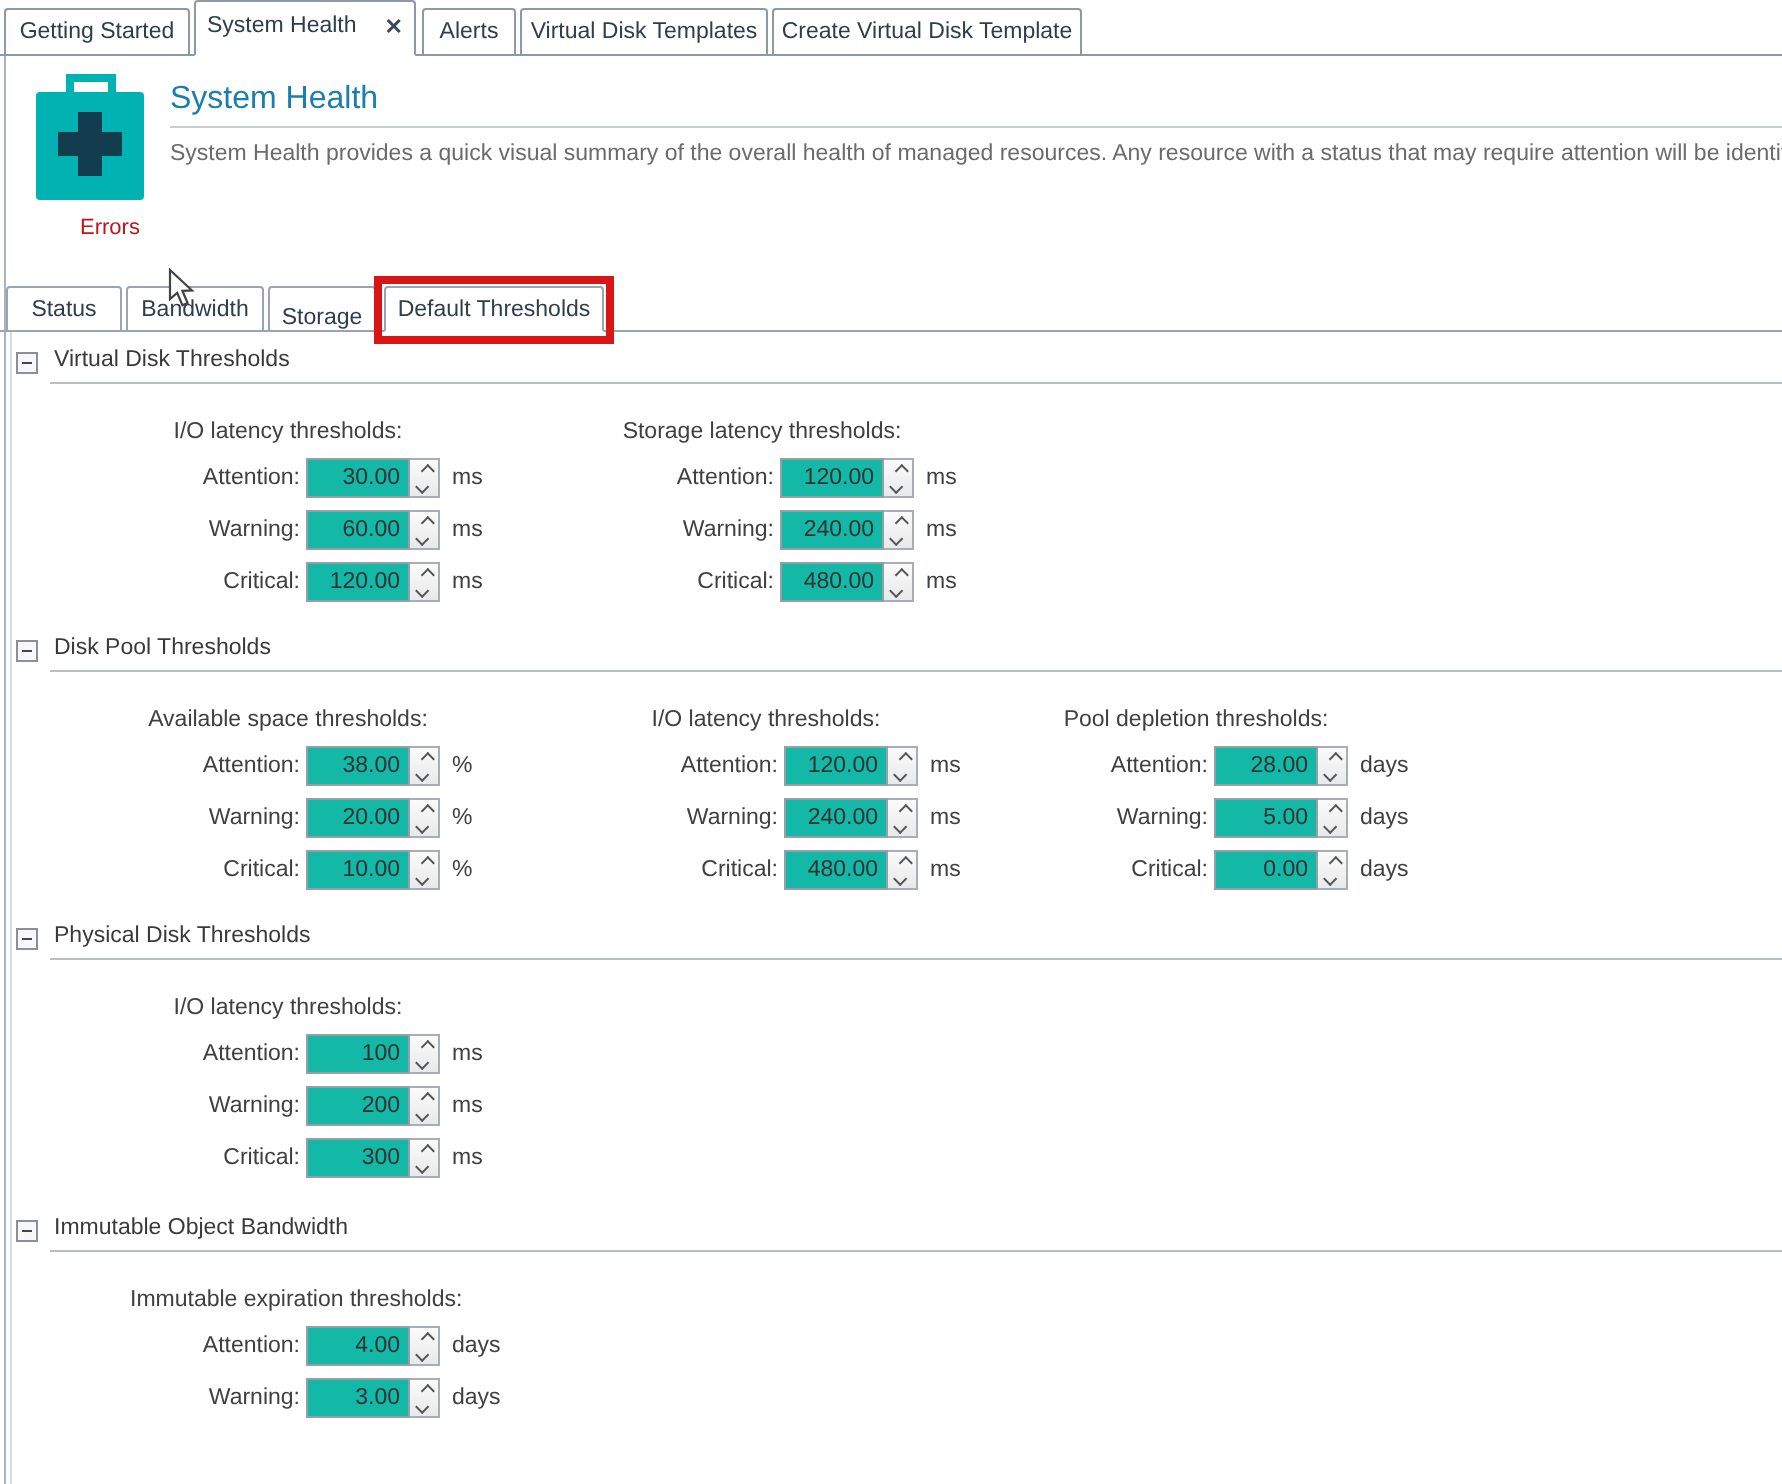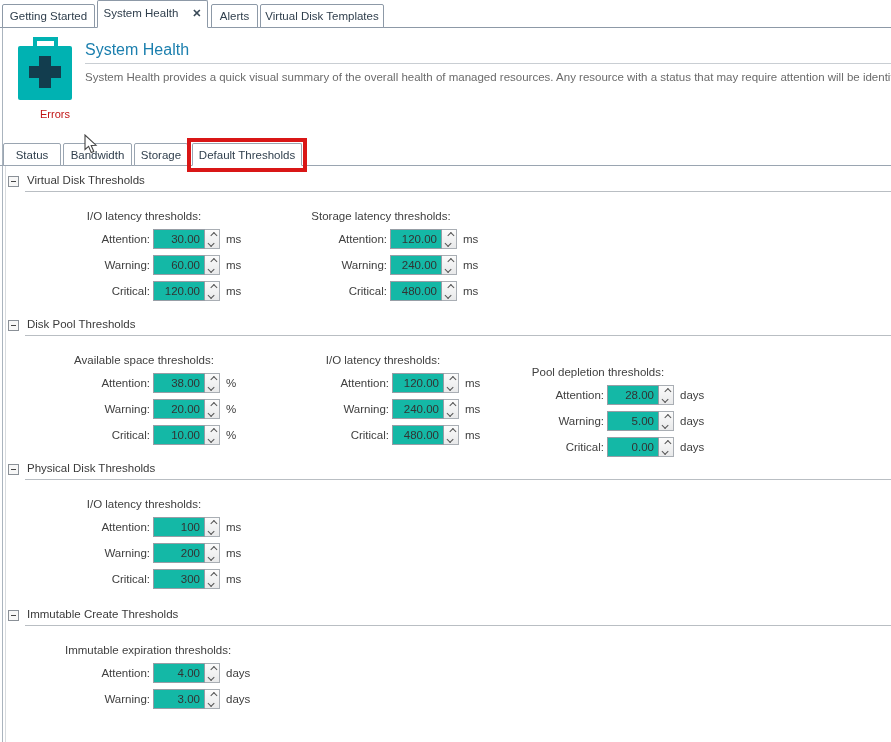--- a/index.html
+++ b/index.html
@@ -114,20 +114,23 @@
     <div class="top-tab active" style="left:97px; width:111px;">
       <span>System Health</span>
       <span class="tab-close">✕</span>
     </div>
     <div class="top-tab" style="left:211px; width:47px;">
       <span>Alerts</span>
     </div>
     <div class="top-tab" style="left:260px; width:124px;">
       <span>Virtual Disk Templates</span>
     </div>
+    <div class="top-tab" style="left:386px; width:155px;">
+      <span>Create Virtual Disk Template</span>
+    </div>
   </div>
 
   <div class="page-left"></div>
   <div class="panel-left"></div>
 
   <div class="kit-handle"></div>
   <div class="kit-icon"></div>
   <div class="kit-plus-v"></div>
   <div class="kit-plus-h"></div>
   <div class="errors-label">Errors</div>
@@ -136,21 +139,21 @@
   <div class="title-rule"></div>
   <div class="page-desc">System Health provides a quick visual summary of the overall health of managed resources. Any resource with a status that may require attention will be identified in the</div>
 
   <div class="sub-tabbar">
     <div class="sub-tab" style="left:3px; width:58px;">
       <span>Status</span>
     </div>
     <div class="sub-tab" style="left:63px; width:69px;text-align:right;">
       <span>Bandwidth</span>
     </div>
-    <div class="sub-tab" style="left:134px; width:54px;">
+    <div class="sub-tab" style="left:134px; width:54px;align-items:flex-end;">
       <span>Storage</span>
     </div>
     <div class="sub-tab active" style="left:192px; width:110px;">
       <span>Default Thresholds</span>
     </div>
   </div>
   <div class="sub-line"></div>
   <div class="red-box"></div>
 
   <svg class="cursor" width="14" height="20" viewBox="0 0 14 20">
@@ -328,21 +331,21 @@
       <input class="t-input" type="text" value="480.00" style="">
       <span class="spin">
         <span class="chev up"></span>
         <span class="chev down"></span>
       </span>
     </span>
     <span class="t-unit">ms</span>
   </div>
 </div>
     </div>
-    <div class="group" style="left:519px;margin-top:12px;">
+    <div class="group" style="left:519px;">
       <div class="group-title">Pool depletion thresholds:</div>
       <div>
   <div class="t-row">
     <span class="t-label">Attention:</span>
     <span class="spin-wrap">
       <input class="t-input" type="text" value="28.00" style="">
       <span class="spin">
         <span class="chev up"></span>
         <span class="chev down"></span>
       </span>
@@ -425,21 +428,21 @@
   </div>
 </div>
     </div>
   </div>
 
   <div class="section" style="top:608px; height:120px;">
     <div class="sec-head">
       <span class="collapse">
           <span class="minus"></span>
         </span>
-      <span class="sec-title">Immutable Create Thresholds</span>
+      <span class="sec-title">Immutable Object Bandwidth</span>
     </div>
     <div class="sec-rule"></div>
     <div class="group" style="left:65px;">
       <div class="group-title">Immutable expiration thresholds:</div>
       <div>
   <div class="t-row">
     <span class="t-label">Attention:</span>
     <span class="spin-wrap">
       <input class="t-input" type="text" value="4.00" style="">
       <span class="spin">

